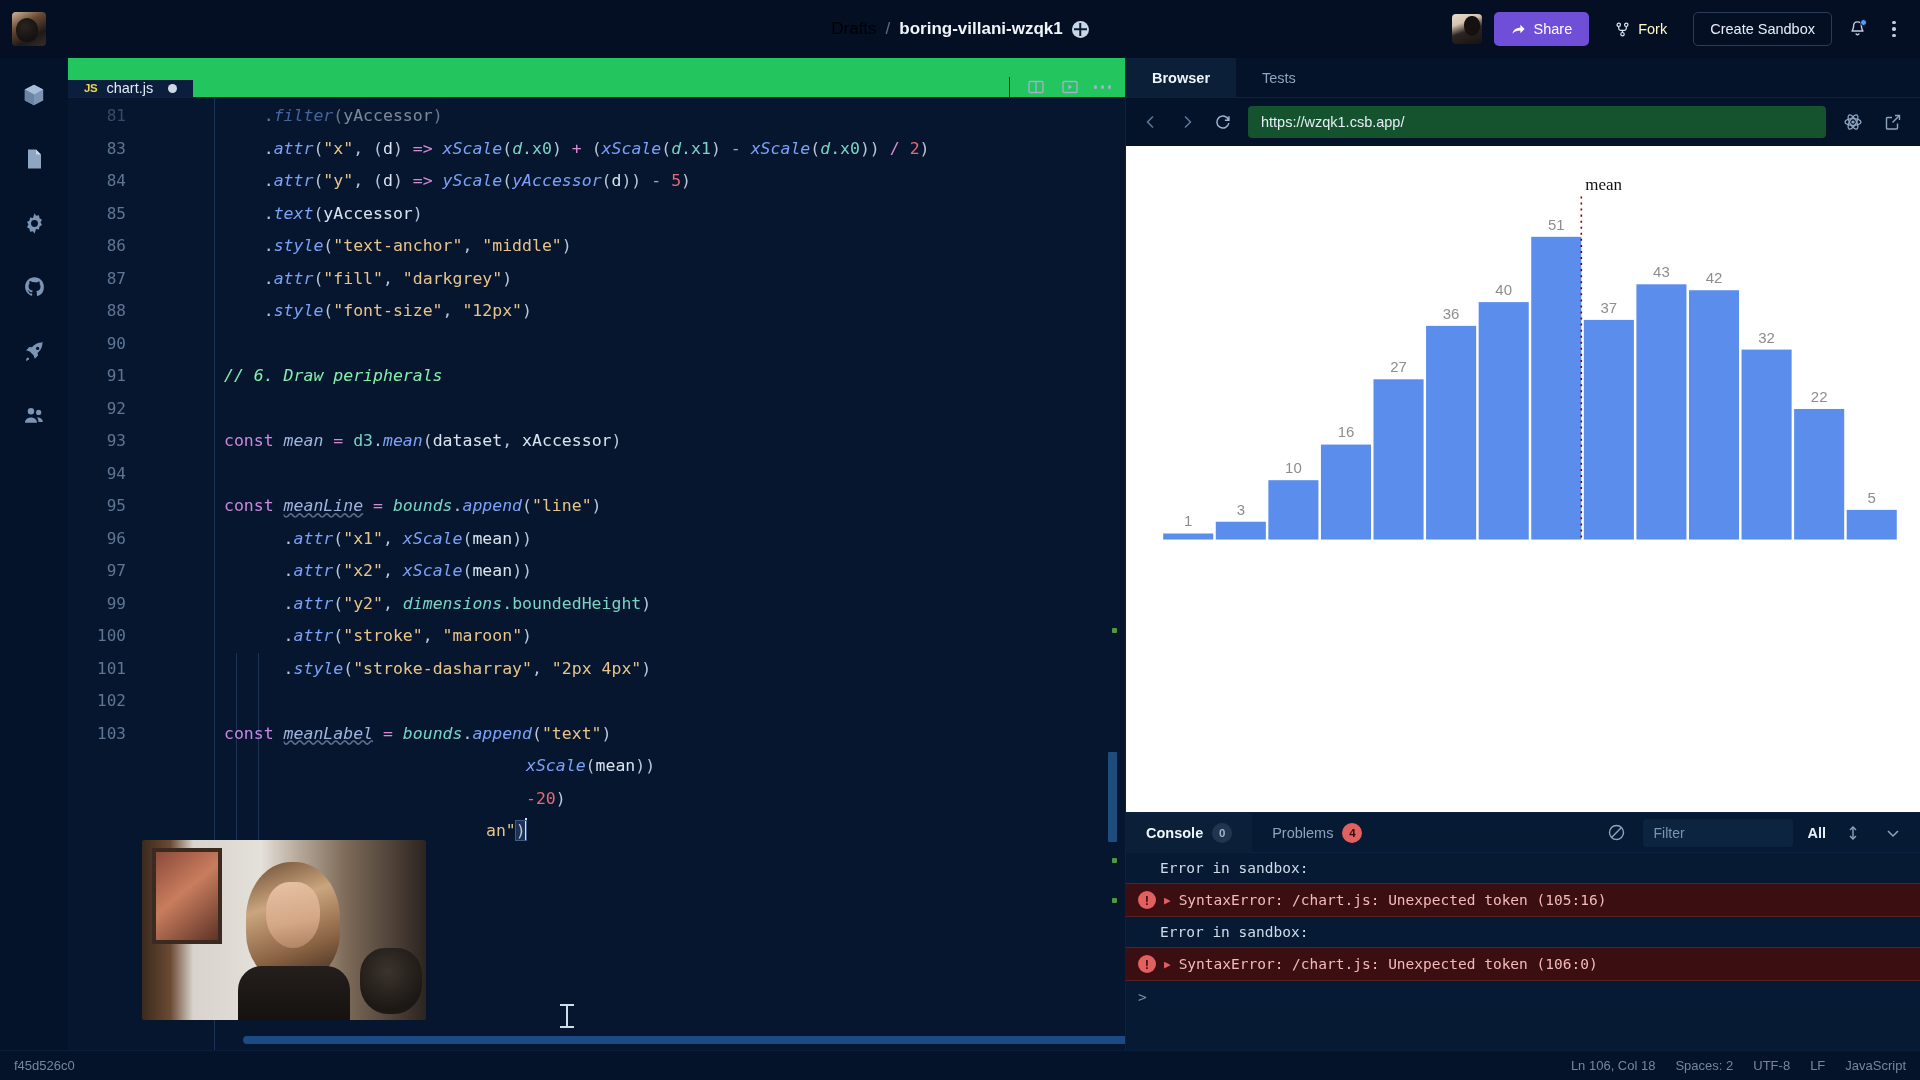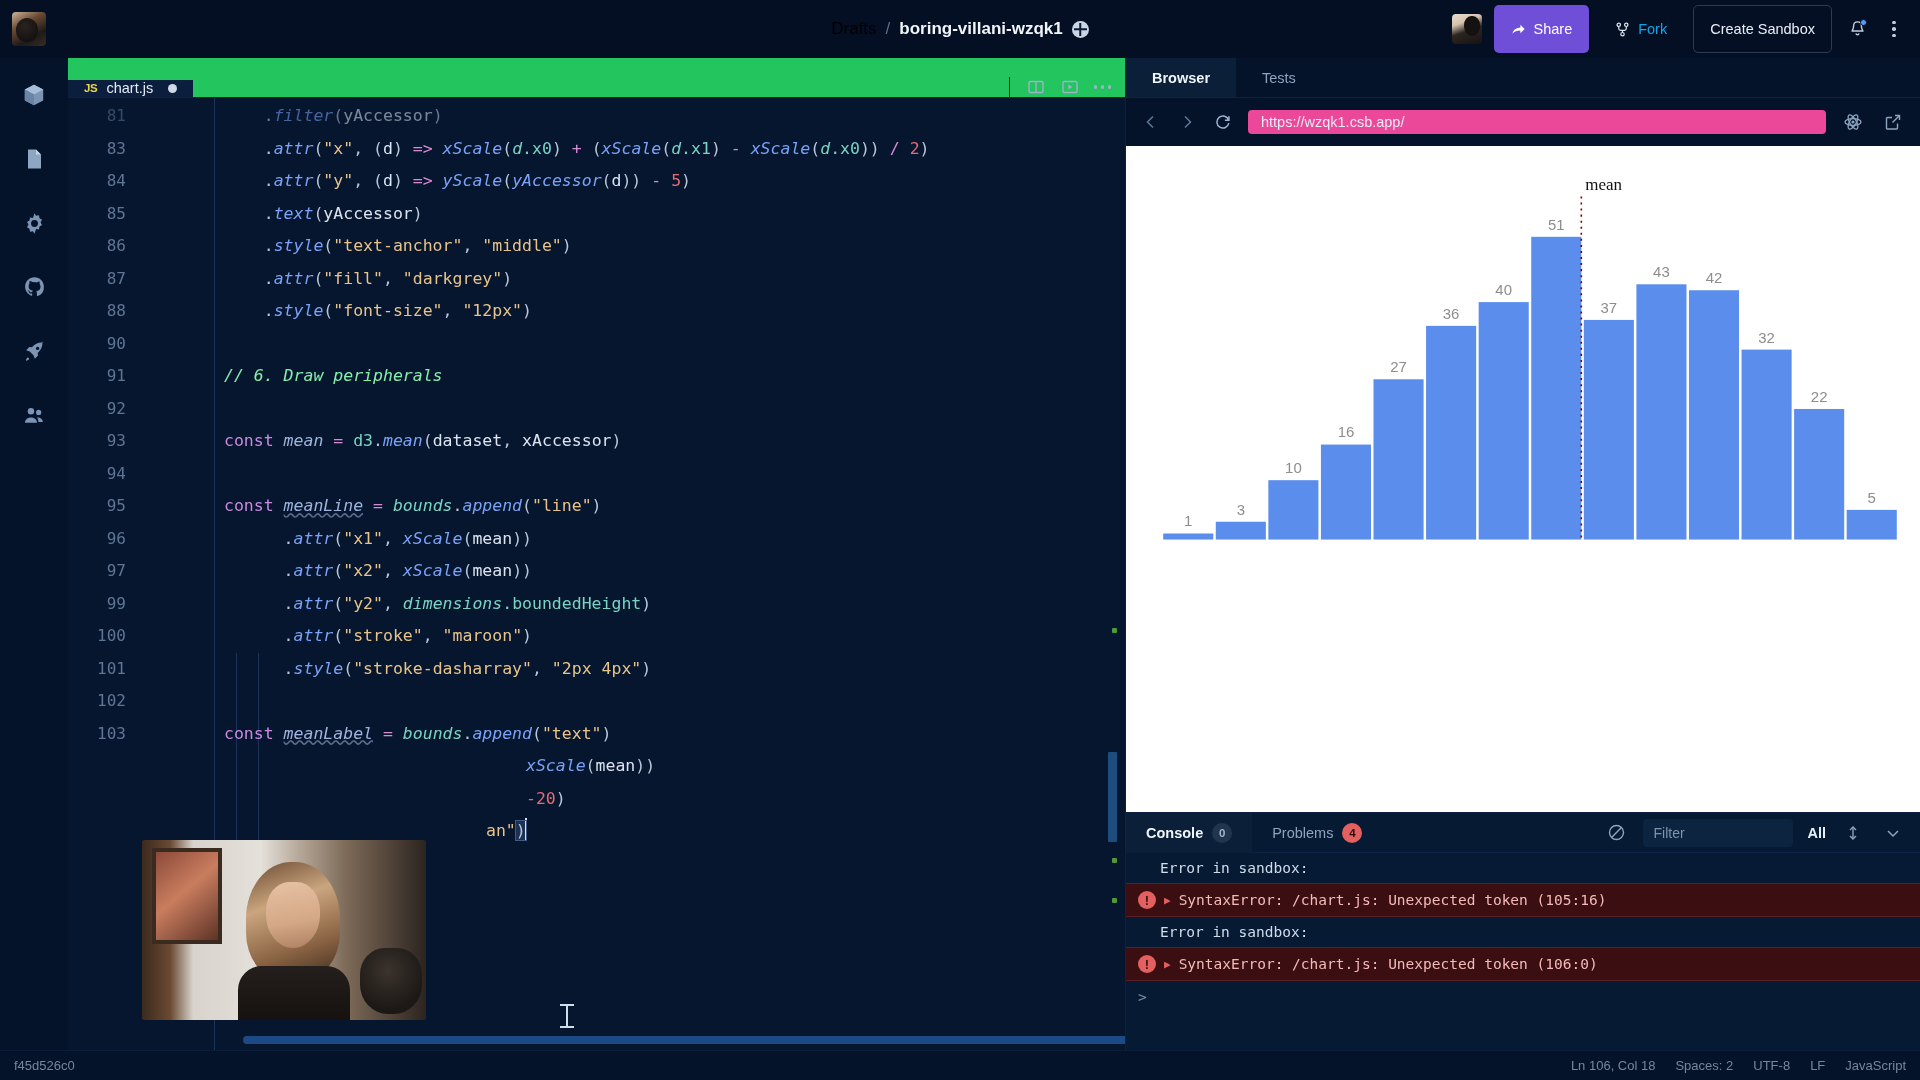--- a/index.html
+++ b/index.html
@@ -56,25 +56,25 @@
     width: 30px; height: 30px; border-radius: 4px; overflow:hidden;
     background: linear-gradient(160deg,#e9ddd2 0%,#d6c2ad 30%,#2c2522 55%,#161212 100%);
     position: relative;
   }
   .hdr-dogavatar::after {
     content:""; position:absolute; right:2px; top:2px; width:16px; height:20px;
     border-radius:45% 45% 50% 50%; background:#141110;
   }
   .btn {
     display: flex; align-items: center; justify-content: center; gap: 8px;
-    height: 48px; border-radius: 5px; font-size: 14.5px; cursor: pointer;
+    height: 34px; border-radius: 5px; font-size: 14.5px; cursor: pointer;
     white-space: nowrap;
   }
   .btn-share { background: #6f4fd8; color: #fff; padding: 0 17px; font-weight: 500; }
-  .btn-fork  { background: transparent; color: #0ea5e9; padding: 0 14px; }
+  .btn-fork  { background: transparent; color: #fef9c3; padding: 0 14px; }
   .btn-create {
     background: transparent; color: #e8eef6; padding: 0 16px;
     border: 1px solid #2c3c57;
   }
   .icon-sm { display:inline-block; width:15px; height:15px; }
   .bell {
     position: relative; width: 26px; height: 26px; cursor:pointer;
     display:flex; align-items:center; justify-content:center;
   }
   .bell-dot {
@@ -222,21 +222,21 @@
   .pv-tab.active { background:#0b2038; color:#f0f5fb; font-weight:600; }
 
   .pv-urlbar {
     height: 48px; flex: 0 0 48px; display: flex; align-items: center; gap: 14px;
     padding: 0 14px; background: #04122a;
   }
   .nav-btn { width: 22px; height:22px; display:flex; align-items:center; justify-content:center;
     color:#5f7a9b; cursor:pointer; }
   .nav-btn.reload { color:#9fb5cf; }
   .url-field {
-    flex: 1; height: 24px; background: #ec4899; border-radius: 4px;
+    flex: 1; height: 32px; background: #14532d; border-radius: 4px;
     display: flex; align-items: center; padding: 0 13px;
     color: #e6eef7; font-size: 14.5px;
   }
   .pv-icon { width:26px; height:26px; display:flex; align-items:center; justify-content:center;
     color:#8ea5c0; cursor:pointer; }
 
   .pv-frame { flex: 1; background: #fff; position: relative; overflow: hidden; min-height:0; }
   .chart-svg { position:absolute; left:0; top:0; width:100%; height:100%; }
 
   

